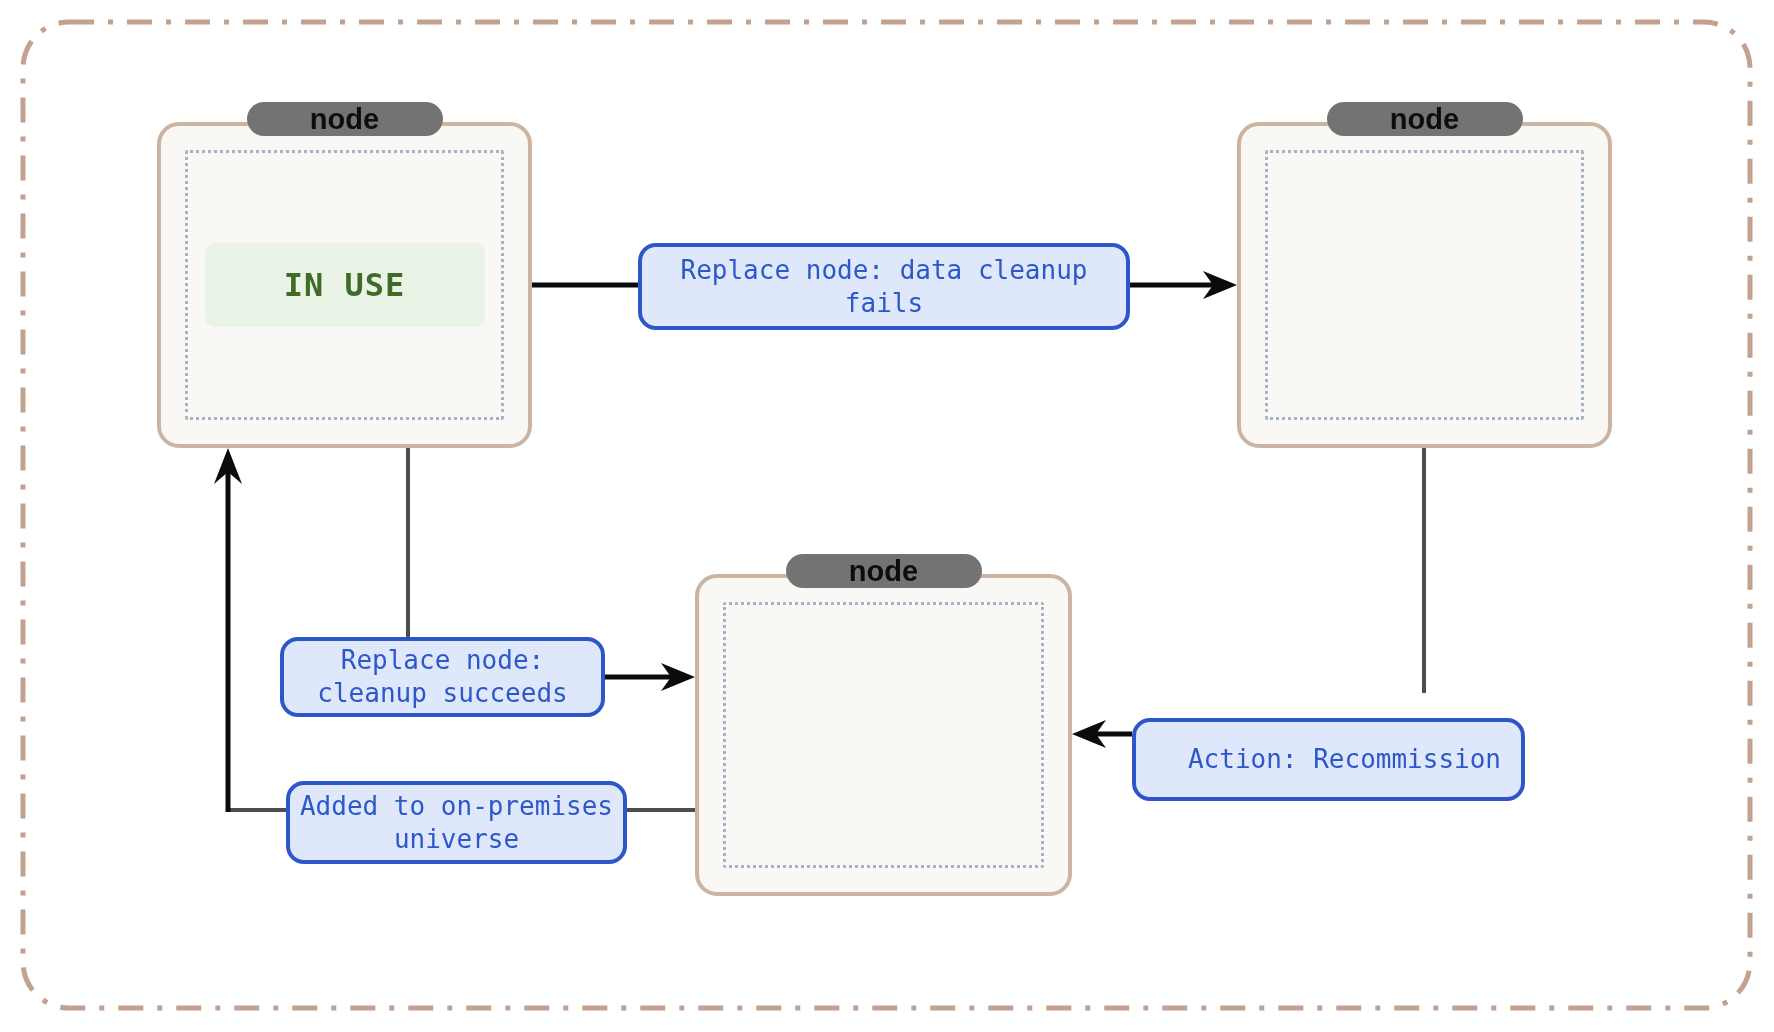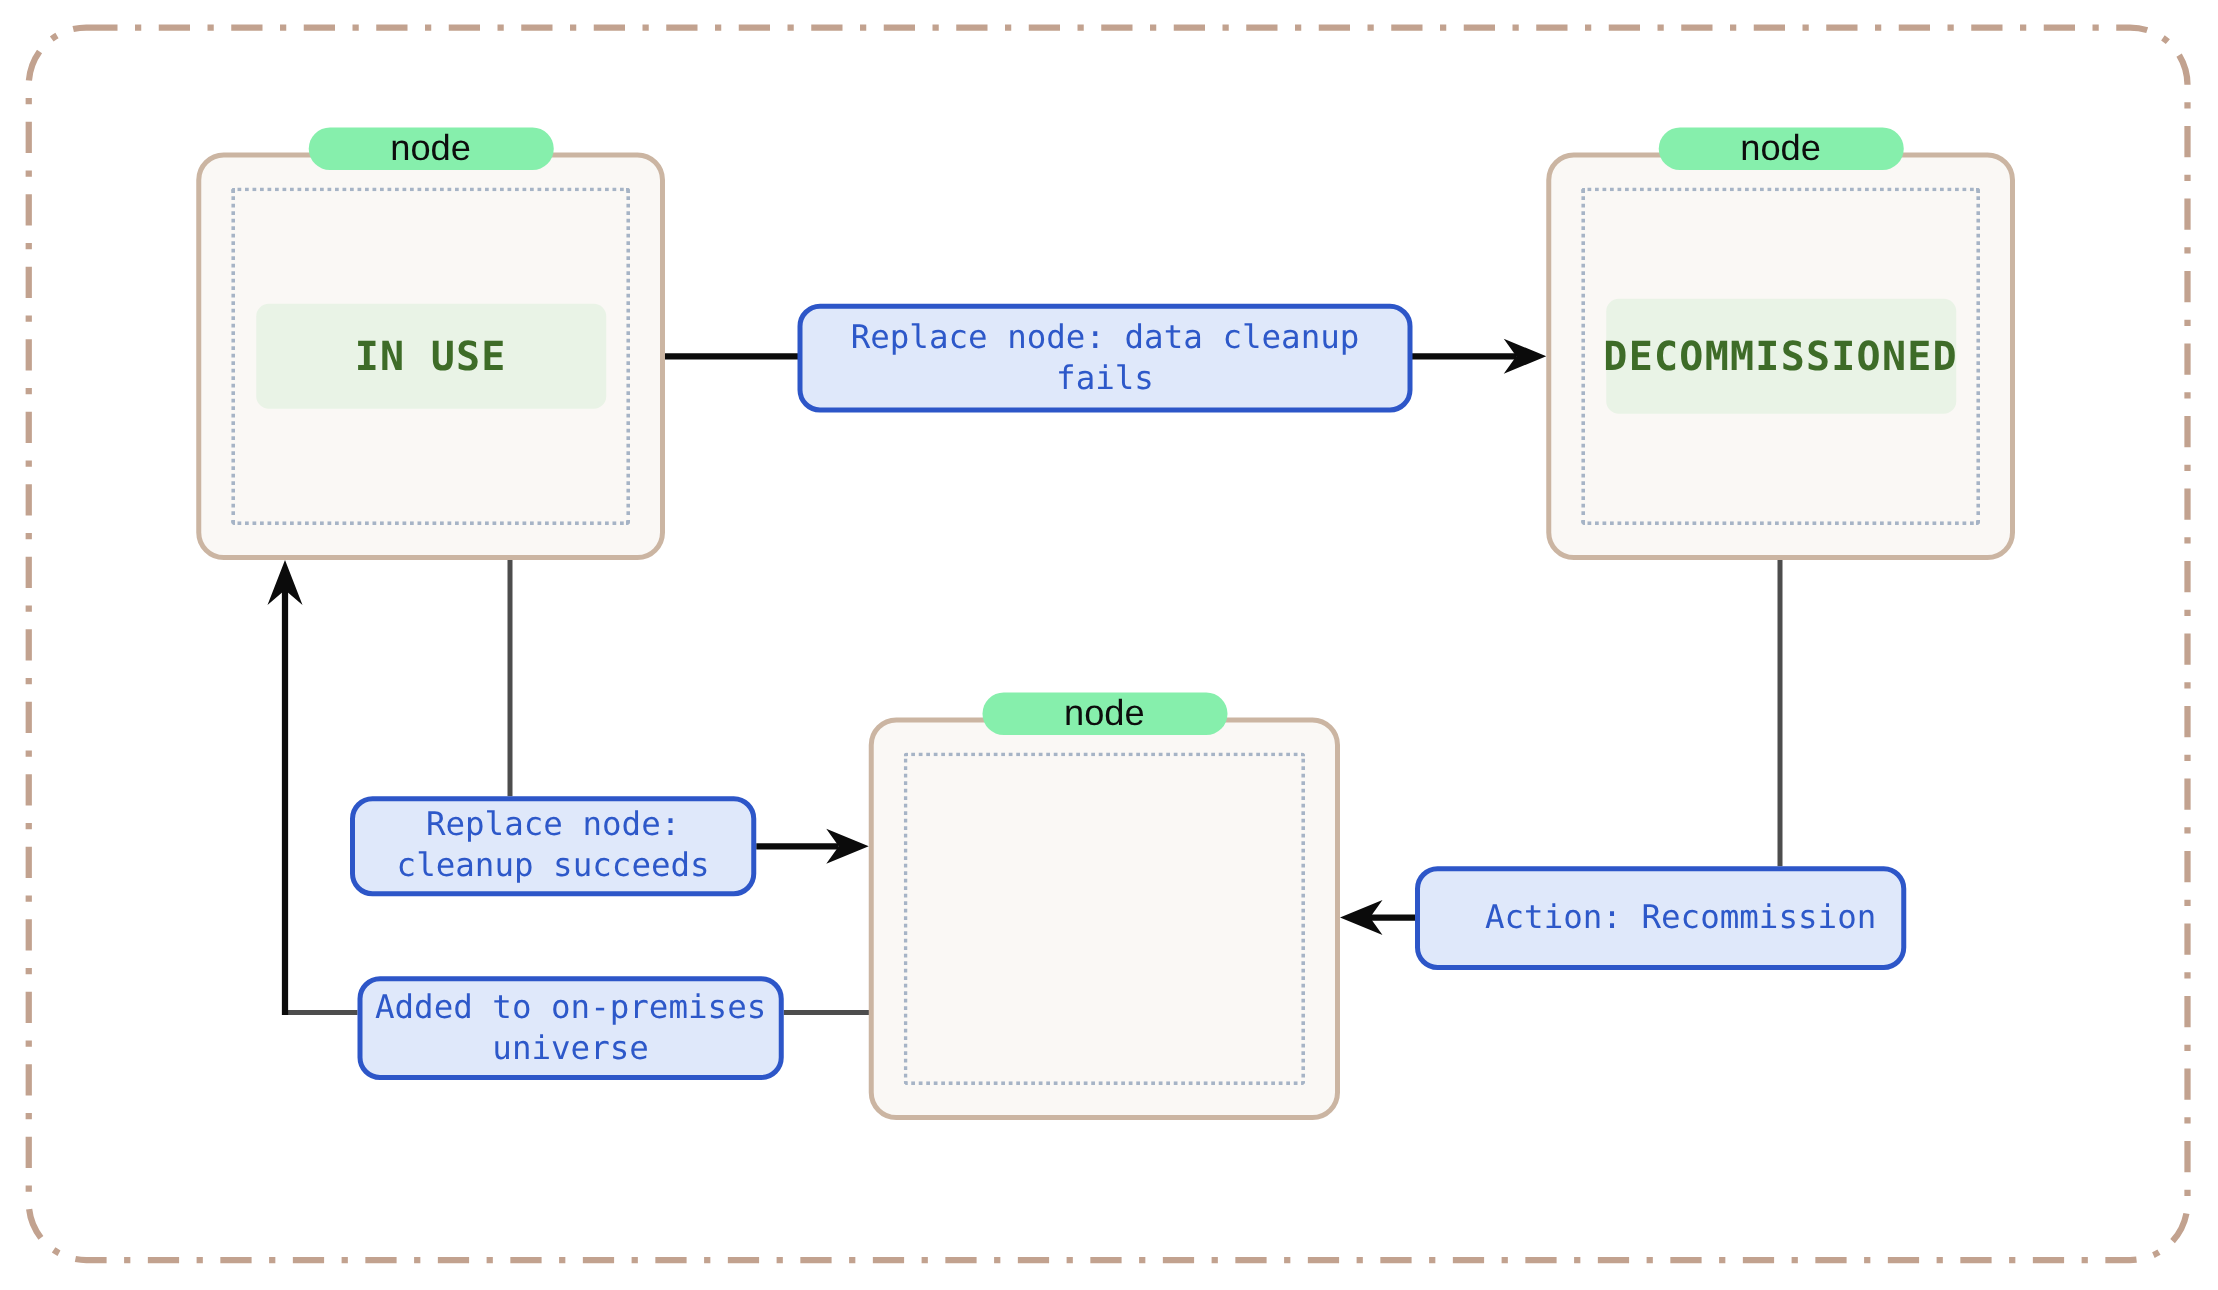--- a/index.html
+++ b/index.html
@@ -24,27 +24,27 @@
     border: 4px solid #cbb5a2;
     border-radius: 22px;
   }
   .node-tab {
     position: absolute;
     left: 50%;
     top: -24px;
     transform: translateX(-50%);
     width: 196px;
     height: 34px;
-    background: #86efac;
+    background: #737373;
     border-radius: 17px;
     display: flex;
     align-items: center;
     justify-content: center;
     font-family: "Liberation Sans", sans-serif;
-    font-weight: normal;
+    font-weight: bold;
     font-size: 29px;
     color: #0d0d0d;
   }
   .node-dotted {
     position: absolute;
     inset: 24px;
     border: 3px dotted #a6b4c6;
     border-radius: 3px;
   }
   .state-label {
@@ -116,34 +116,33 @@
     </div>
     <div class="node-dotted"></div>
     <div class="state-label" style="width:280px; height:84px;text-align:center;">IN USE</div>
   </div>
 
   <div class="node" style="left:1237px; top:122px; width:375px; height:326px;">
     <div class="node-tab">
       <span>node</span>
     </div>
     <div class="node-dotted"></div>
-    <div class="state-label" style="width:280px; height:92px;">DECOMMISSIONED</div>
   </div>
 
   <div class="node" style="left:695px; top:574px; width:377px; height:322px;">
     <div class="node-tab">
       <span>node</span>
     </div>
     <div class="node-dotted"></div>
   </div>
 
   <div class="edge-label" style="left:280px; top:637px; width:325px; height:80px;">Replace node:
 cleanup succeeds</div>
 
   <div class="edge-label" style="left:638px; top:243px; width:492px; height:87px;">Replace node: data cleanup
 fails</div>
 
   <div class="edge-label" style="left:286px; top:769px; width:341px; height:83px;margin-top:12px;">Added to on-premises
 universe</div>
 
-  <div class="edge-label" style="left:1132px; top:693px; width:393px; height:83px;padding-left:32px;">Action: Recommission</div>
+  <div class="edge-label" style="left:1132px; top:718px; width:393px; height:83px;padding-left:32px;">Action: Recommission</div>
 
 </div>
 
 </body></html>

